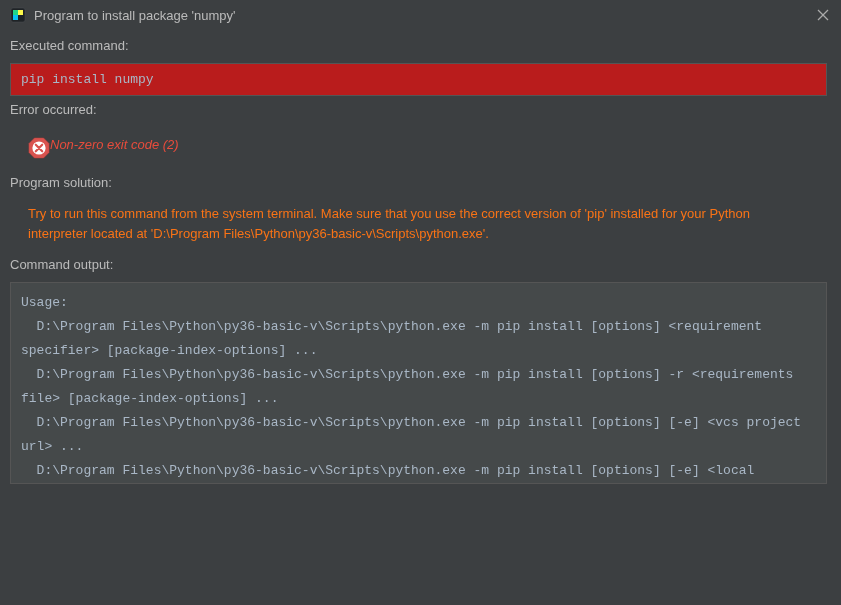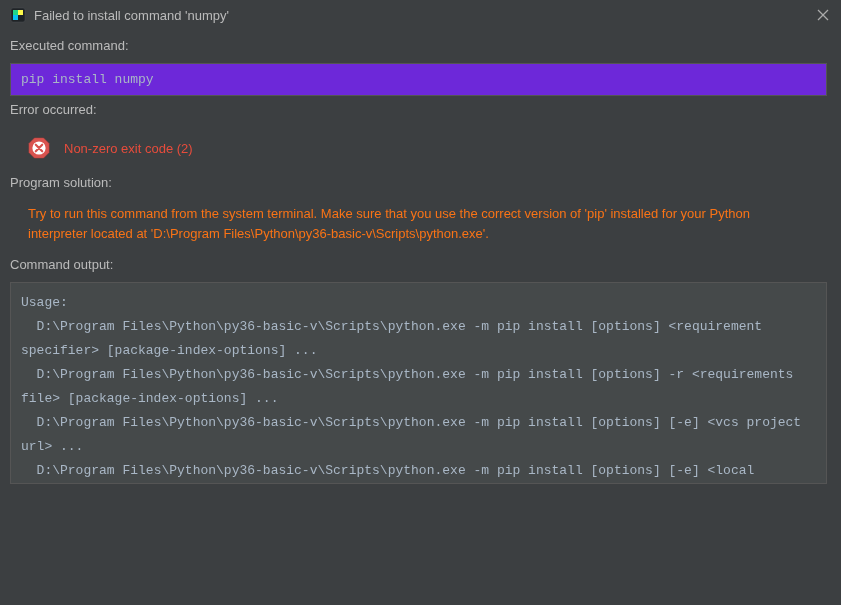--- a/index.html
+++ b/index.html
@@ -46,34 +46,33 @@
       padding: 0 14px 14px 10px;
     }
 
     .section-label {
       color: #bbbbbb;
       font-size: 13px;
       margin: 6px 0 10px 0;
     }
 
     .code-box {
-      background: #6d28d9;
+      background: #b91c1c;
       border: 1px solid #555;
       padding: 8px 10px;
       font-family: Consolas, 'Courier New', monospace;
       font-size: 13px;
       color: #a9b7c6;
       margin-bottom: 6px;
     }
 
     .error-row {
       display: flex;
-      align-items: center;
       padding: 10px 0 10px 18px;
-      gap: 14px;
+      font-style: italic;
     }
     .error-icon {
       width: 22px;
       height: 22px;
       display: flex;
       align-items: center;
       justify-content: center;
     }
     .error-text {
       color: #e74c3c;
@@ -119,21 +118,21 @@
 
 <div class="titlebar">
   <span class="app-icon">
     <svg viewBox="0 0 16 16" width="16" height="16">
       <rect x="1" y="1" width="14" height="14" rx="2" fill="#1f2326" stroke="#4a4f52" stroke-width="0.5"></rect>
       <rect x="3" y="3" width="5" height="5" fill="#21d789"></rect>
       <rect x="8" y="3" width="5" height="5" fill="#fcf84a"></rect>
       <rect x="3" y="8" width="5" height="5" fill="#07c3f2"></rect>
     </svg>
   </span>
-  <span class="title-text">Failed to install command 'numpy'</span>
+  <span class="title-text">Program to install package 'numpy'</span>
   <span class="close-btn">
     <svg viewBox="0 0 12 12">
       <line x1="1" y1="1" x2="11" y2="11" stroke="#aaaaaa" stroke-width="1.3"></line>
       <line x1="11" y1="1" x2="1" y2="11" stroke="#aaaaaa" stroke-width="1.3"></line>
     </svg>
   </span>
 </div>
 
 <div class="content">
 

